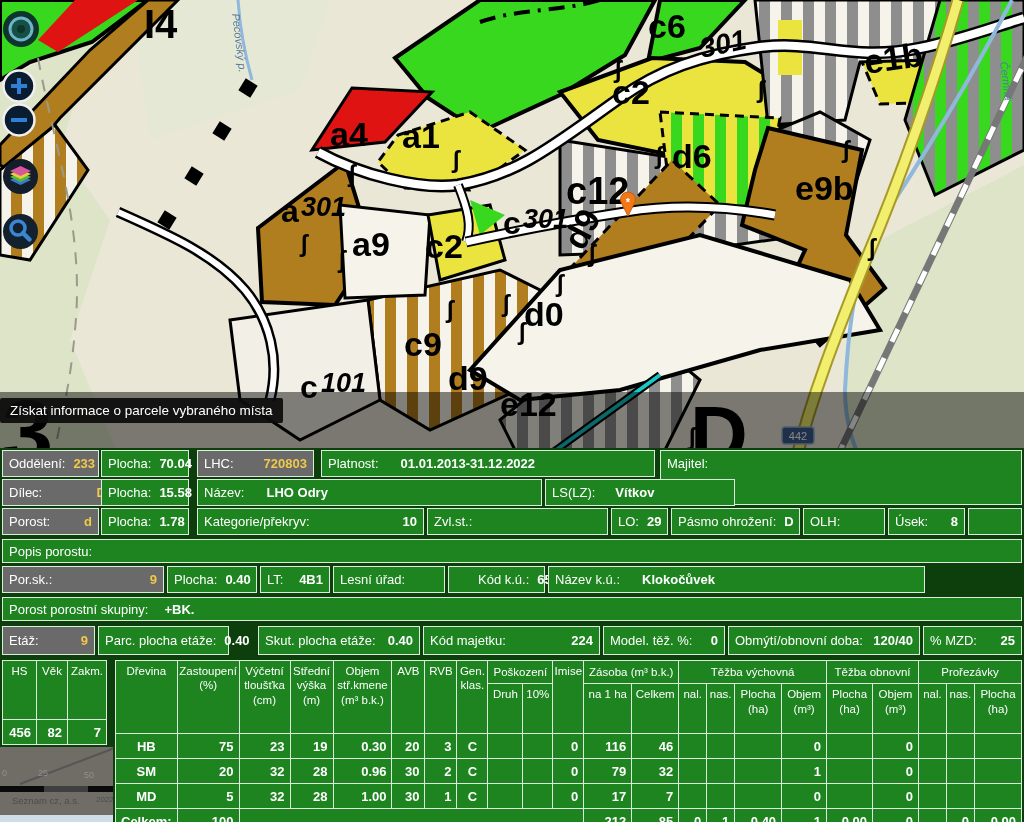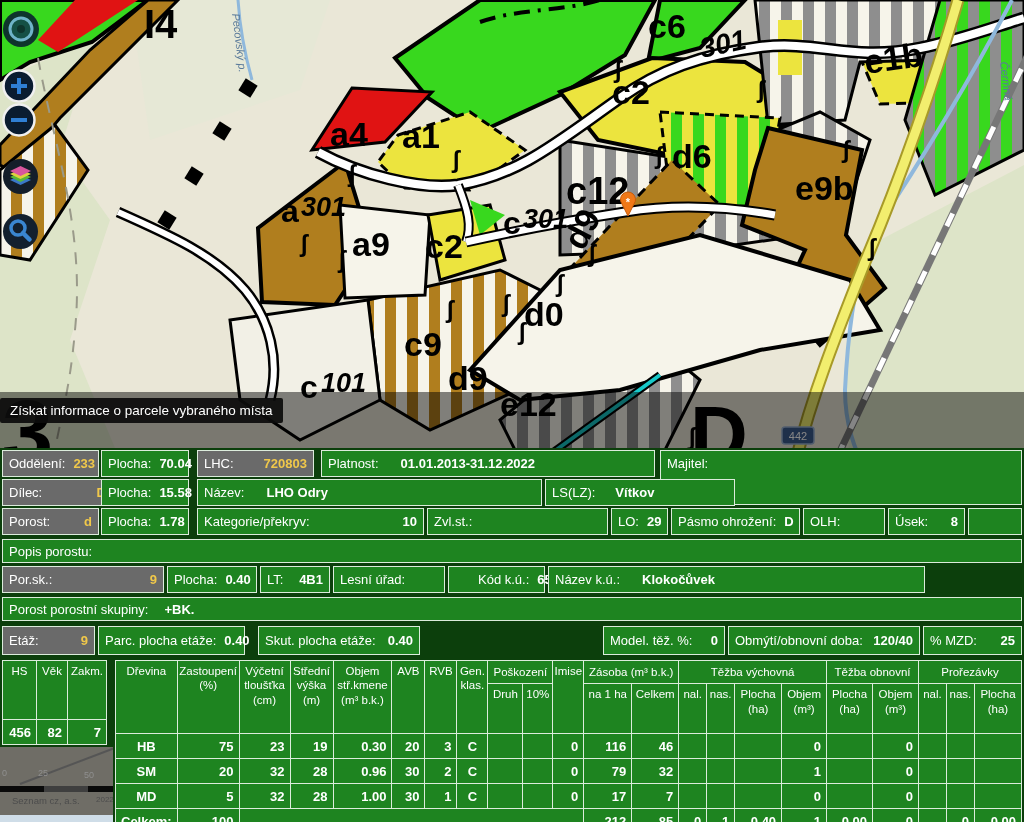--- a/index.html
+++ b/index.html
@@ -356,27 +356,31 @@
 
     <div class="cell" style="left:2px;top:149px;width:1020px;height:24px;">
       <span class="lb">Porost porostní skupiny:</span>
         <span class="val inline" style="margin-left:8px;margin-right:auto;">+BK.</span>
       </div>
 
     <div class="cell gray" style="left:2px;top:178px;width:93px;height:29px;">
       <span class="lb">Etáž:</span>
         <span class="val">9</span>
       </div>
-    <div class="cell" style="left:98px;top:178px;width:147px;height:29px;">
+    <div class="cell" style="left:98px;top:178px;width:131px;height:29px;">
       <span class="lb">Parc. plocha etáže:</span>
         <span class="val">0.40</span>
       </div>
     <div class="cell" style="left:258px;top:178px;width:162px;height:29px;">
       <span class="lb">Skut. plocha etáže:</span>
         <span class="val">0.40</span>
+      </div>
+    <div class="cell" style="left:423px;top:178px;width:177px;height:29px;">
+      <span class="lb">Kód majetku:</span>
+        <span class="val">224</span>
       </div>
     <div class="cell" style="left:603px;top:178px;width:122px;height:29px;">
       <span class="lb">Model. těž. %:</span>
         <span class="val">0</span>
       </div>
     <div class="cell" style="left:728px;top:178px;width:192px;height:29px;">
       <span class="lb">Obmýtí/obnovní doba:</span>
         <span class="val">120/40</span>
       </div>
     <div class="cell" style="left:923px;top:178px;width:99px;height:29px;">

